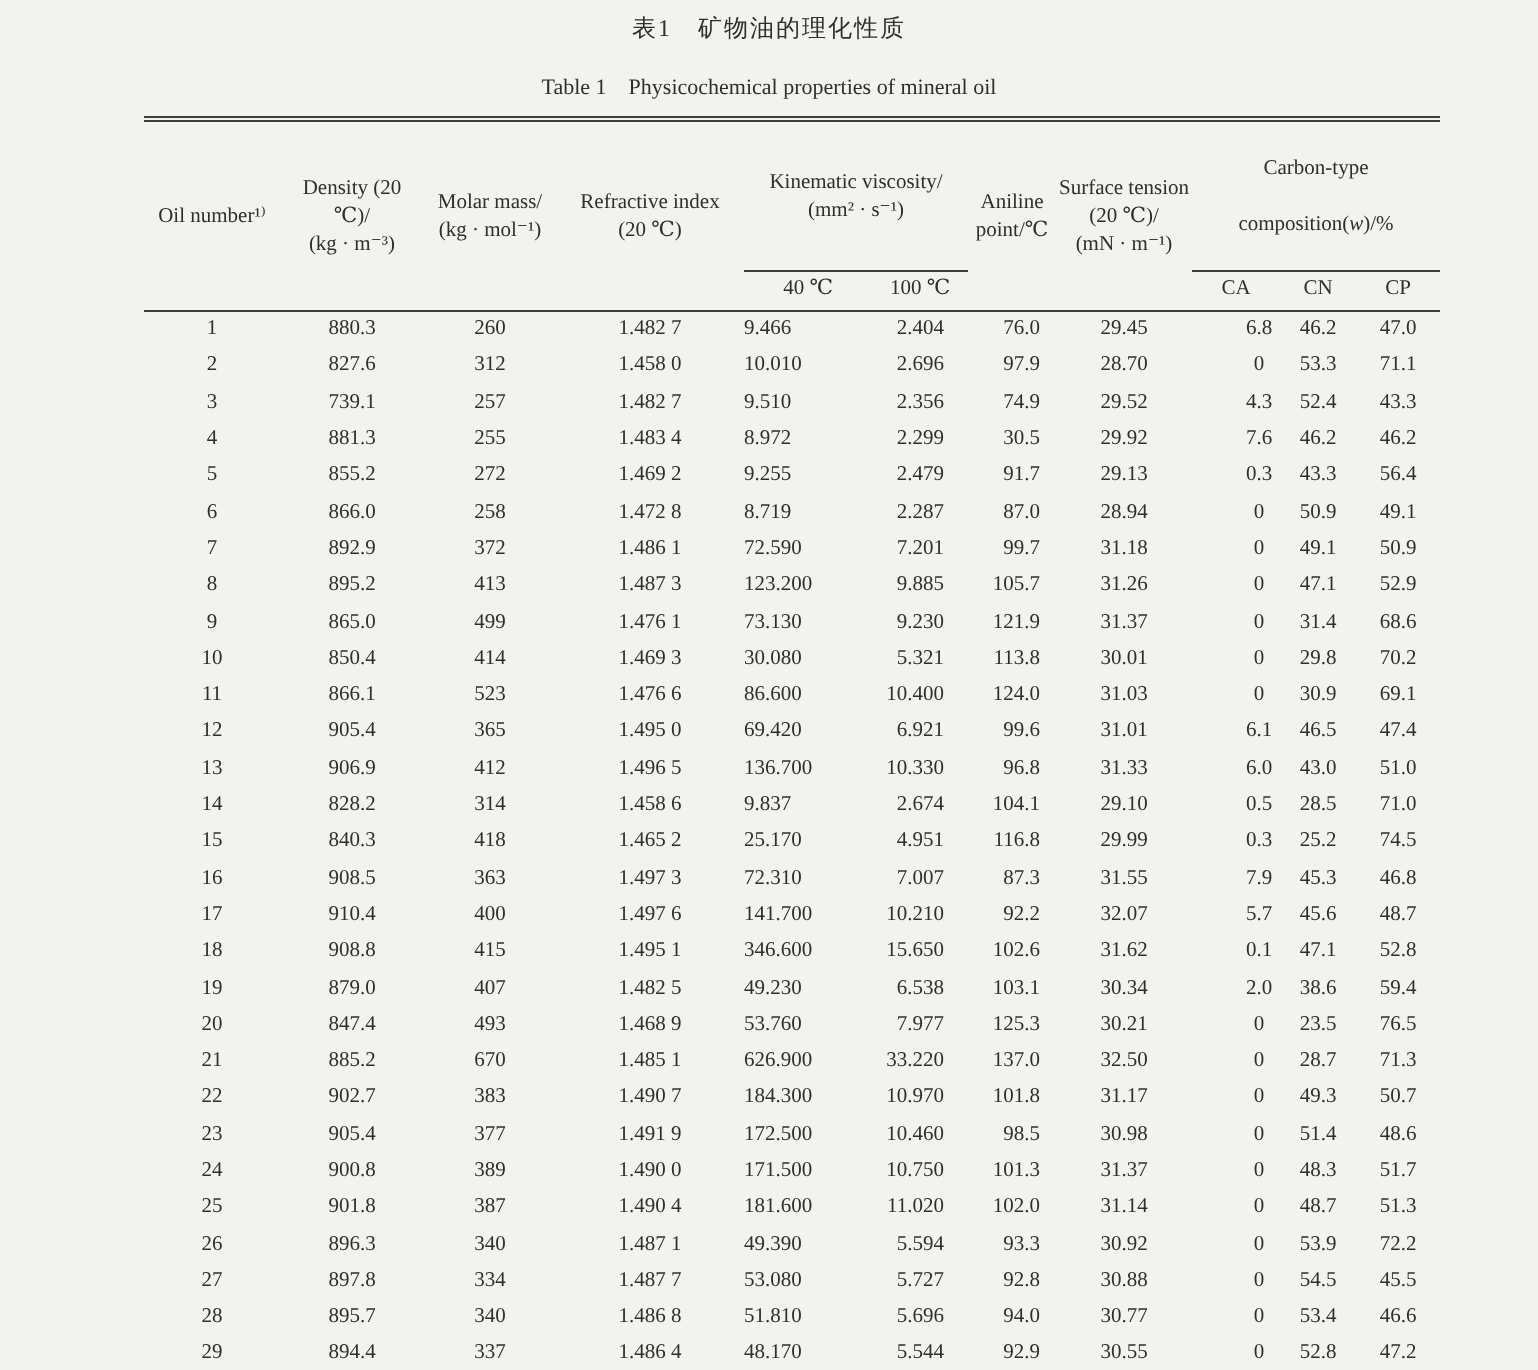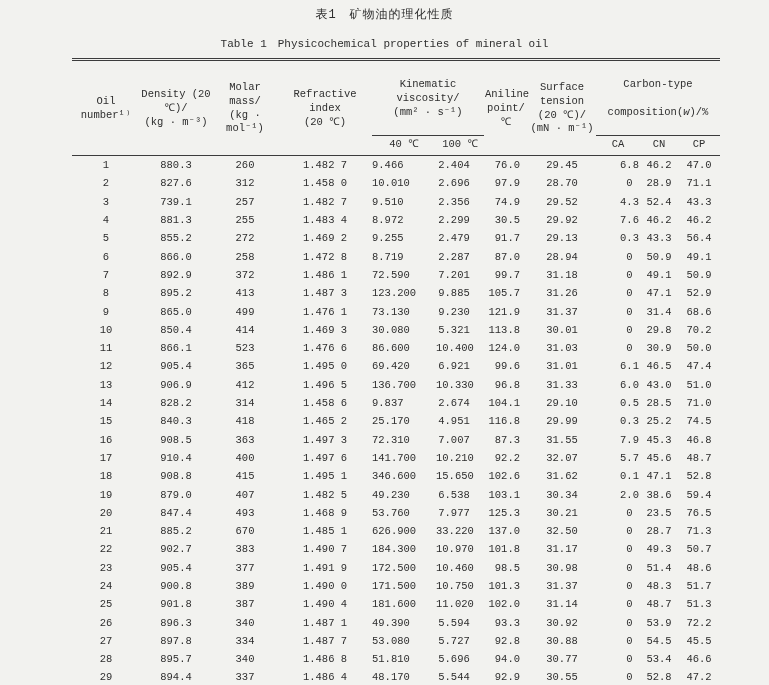--- a/index.html
+++ b/index.html
@@ -1,21 +1,21 @@
 <!DOCTYPE html>
 <html><head>
 <meta charset="utf-8">
 <style>
   html,body{margin:0;padding:0;}
   body{
     width:769px;height:685px;overflow:hidden;
     background:#f2f2ef;color:#2e2e2e;
     font-family:"Liberation Serif","DejaVu Serif",serif;
   }
-  .page{position:relative;width:769px;height:611px;font-family:Liberation Mono, monospace;}
+  .page{position:relative;width:769px;height:611px;}
   .title-zh{
     padding-top:6px;text-align:center;font-size:12px;letter-spacing:1px;
   }
   .title-en{
     margin-top:13px;text-align:center;font-size:11px;
   }
   table.props{
     margin:7px 0 0 72px;width:648px;
     border-collapse:collapse;table-layout:fixed;
     border-top:3px double #3c3c3c;border-bottom:3px double #3c3c3c;
@@ -30,21 +30,21 @@
     border-bottom:1px solid #3c3c3c;
   }
   thead tr.h2 th{padding:2px 1px 3px 1px;}
   th .line{display:block;}
   th i{font-style:italic;}
   tbody td{
     height:18.3px;line-height:18.3px;padding:0;text-align:center;
     white-space:nowrap;
   }
   tbody td:nth-child(5){text-align:left;padding-right:9px;}
-  tbody td:nth-child(6){text-align:center;padding-right:12px;margin-left:17px;}
+  tbody td:nth-child(6){text-align:right;padding-right:12px;margin-left:17px;}
   tbody td:nth-child(7){text-align:right;padding-right:8px;}
   tbody td:nth-child(9){text-align:center;padding-left:23px;}
   tfoot td{
     height:21px;line-height:21px;text-align:center;padding:0;
     border-top:1px solid #3c3c3c;letter-spacing:1.5px;
   }
   tfoot td.tm-label{text-align:left;padding-left:3px;letter-spacing:0;}
 </style>
 </head>
 <body>
@@ -114,21 +114,21 @@
         <tr>
           <td>2</td>
           <td>827.6</td>
           <td>312</td>
           <td>1.458 0</td>
           <td>10.010</td>
           <td>2.696</td>
           <td>97.9</td>
           <td>28.70</td>
           <td>0</td>
-          <td>28.9</td>
+          <td>53.3</td>
           <td>71.1</td>
         </tr>
         <tr>
           <td>3</td>
           <td>739.1</td>
           <td>257</td>
           <td>1.482 7</td>
           <td>9.510</td>
           <td>2.356</td>
           <td>74.9</td>
@@ -232,21 +232,21 @@
           <td>11</td>
           <td>866.1</td>
           <td>523</td>
           <td>1.476 6</td>
           <td>86.600</td>
           <td>10.400</td>
           <td>124.0</td>
           <td>31.03</td>
           <td>0</td>
           <td>30.9</td>
-          <td>50.0</td>
+          <td>69.1</td>
         </tr>
         <tr>
           <td>12</td>
           <td>905.4</td>
           <td>365</td>
           <td>1.495 0</td>
           <td>69.420</td>
           <td>6.921</td>
           <td>99.6</td>
           <td>31.01</td>

